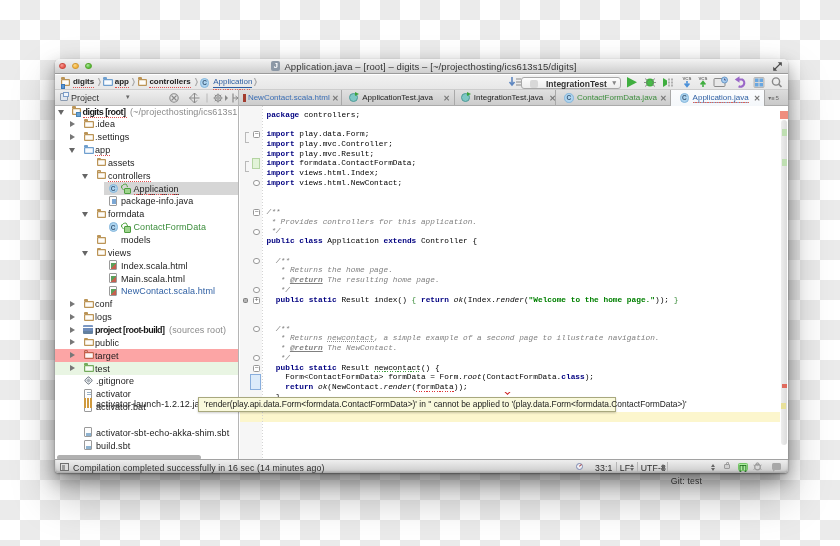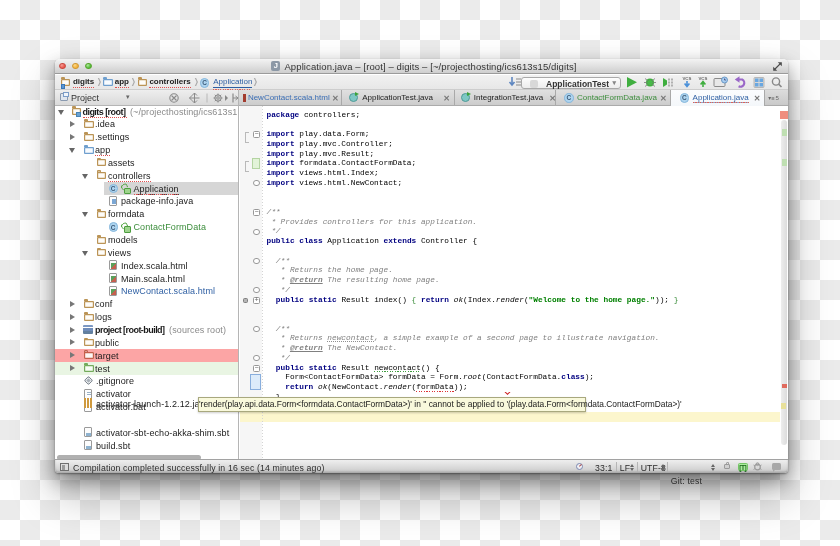--- a/index.html
+++ b/index.html
@@ -96,22 +96,22 @@
 .bsq{position:absolute;left:21px;top:6.8px;width:5px;height:5px;background:#6aa3d3;border:.5px solid #4983b3;}
 
 #statusbar{position:absolute;left:0;top:400px;width:733px;height:14px;
  background:linear-gradient(#efefef,#c9c9c9);border-top:1px solid #a2a2a2;box-shadow:inset 0 -1.5px 2px rgba(0,0,0,.18);border-radius:0 0 4px 4px;
  font-size:8.7px;color:#2a2a2a;letter-spacing:.15px;}
 .sdiv{position:absolute;top:2px;width:1px;height:10px;background:#b5b5b5;}
 .updn{width:5px;height:8px;}
 .updn:before{content:"";position:absolute;top:1px;border-left:2.5px solid transparent;border-right:2.5px solid transparent;border-bottom:3px solid #666;}
 .updn:after{content:"";position:absolute;top:5.5px;border-left:2.5px solid transparent;border-right:2.5px solid transparent;border-top:3px solid #666;}
 
-#tooltip{position:absolute;left:143px;top:338px;width:388px;height:15px;background:#f9f9dc;
- border:1px solid #a8a87e;font-size:8.4px;color:#1a1a1a;line-height:13px;white-space:nowrap;
+#tooltip{position:absolute;left:143px;top:338px;width:418px;height:15px;background:#f9f9dc;
+ border:1px solid #a8a87e;font-size:8.4px;color:#1a1a1a;line-height:13px;padding-left:5px;white-space:nowrap;
  box-shadow:0 1px 2px rgba(0,0,0,.2);}
 </style>
 </head>
 <body>
 <div id="win">
   <div id="titlebar">
     <div id="title"><span id="jicon">J</span>Application.java – [root] – digits – [~/projecthosting/ics613s15/digits]</div>
     <div class="light" id="lr"></div>
       <div class="light" id="ly"></div>
       <div class="light" id="lg"></div>
@@ -155,21 +155,21 @@
       <circle cx="219.5" cy="5" r="3" fill="#a8cdf0" stroke="#5588bb" stroke-width="0.8"></circle>
       <path d="M219.5 3.5 V5 H221" stroke="#336" stroke-width="0.7" fill="none"></path>
       <path d="M233 4.5 H237.2 A3.4 3.4 0 1 1 233.6 11.3" stroke="#9a68c8" stroke-width="2.2" fill="none"></path>
       <path d="M234.5 1.2 L229.8 4.5 L234.5 7.8 Z" fill="#9a68c8"></path>
       <rect x="249" y="2.5" width="10" height="10" rx="1" fill="#d8d8d8" stroke="#999" stroke-width="0.6"></rect>
       <path d="M250 3.5 h3.5 v3.5 h-3.5 Z M254.5 3.5 h3.5 v3.5 h-3.5 Z M250 8 h3.5 v3.5 h-3.5 Z M254.5 8 h3.5 v3.5 h-3.5 Z" fill="#6aa7e0"></path>
       <circle cx="271" cy="6.5" r="3.6" fill="none" stroke="#888" stroke-width="1.4"></circle>
       <path d="M273.6 9.1 L276.5 12" stroke="#888" stroke-width="1.6"></path>
     </svg>
     <div id="runbox">
-        <span style="position:absolute;left:24px;top:1px;">ApplicationTest</span>
+        <span style="position:absolute;left:24px;top:1px;">IntegrationTest</span>
       <span style="position:absolute;left:8px;top:2px;width:8px;height:8px;background:#d8d8d8;border-radius:2px;"></span>
       <span style="position:absolute;right:4px;top:1px;color:#888;font-size:7px;">▾</span>
       </div>
   </div>
 
   <div id="pheader">
     <span style="position:absolute;left:5px;top:3px;width:8px;height:8px;border:1px solid #8a9ab0;background:#dfe6ef;border-radius:1px;"></span>
     <span style="position:absolute;left:8px;top:2px;width:6px;height:5px;border:1px solid #7a9cc8;background:#eef4fb;"></span>
     <span style="position:absolute;left:16px;top:3px;">Project</span>
     <span style="position:absolute;left:71px;top:3px;color:#666;font-size:7px;">▾</span>
@@ -268,21 +268,21 @@
         <div class="fold tan" style="left:41.5px;top:3px;"></div>
         <span class="lbl" style="left:53px;">formdata</span>
       </div>
     <div class="row" style="top:114.65px;">
         <span class="cicon" style="left:53.5px;top:1.5px;"><span style="position:relative;top:.5px;">C</span></span>
         <span class="keyi" style="left:66px;"></span>
         <span class="lbl" style="left:78.5px;color:#3d8e3d;">ContactFormData</span>
       </div>
     <div class="row" style="top:127.50px;">
         <div class="fold tan" style="left:41.5px;top:3px;"></div>
-        <span class="lbl" style="left:53px;text-align:center;">models</span>
+        <span class="lbl" style="left:66px;text-align:center;">models</span>
       </div>
     <div class="row" style="top:140.35px;">
         <i class="arr open" style="left:26.5px;"></i>
         <div class="fold tan" style="left:41.5px;top:3px;"></div>
         <span class="lbl" style="left:53px;">views</span>
       </div>
     <div class="row" style="top:153.20px;">
         <span class="pagei scala" style="left:54px;top:1px;"></span>
         <span class="lbl" style="left:66px;">Index.scala.html</span>
       </div>

